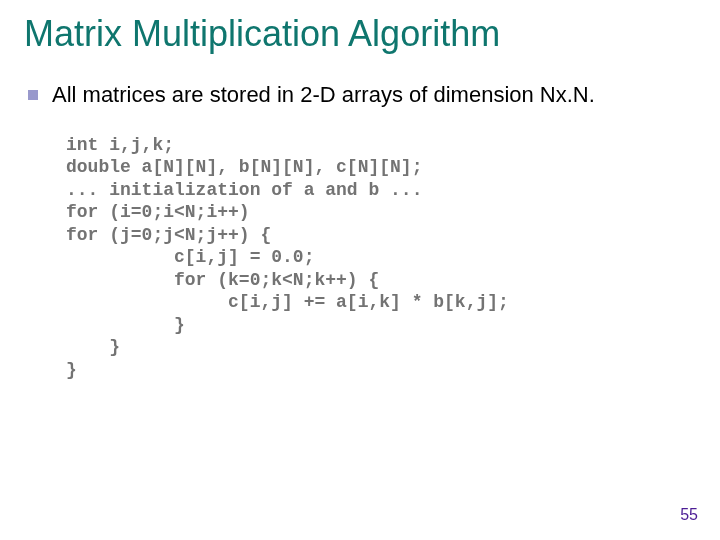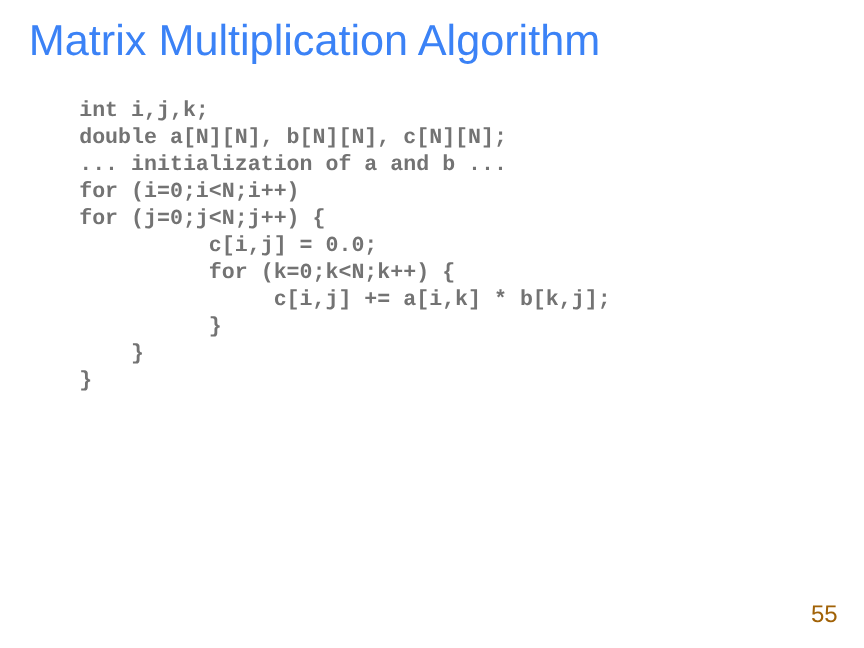--- a/index.html
+++ b/index.html
@@ -14,21 +14,21 @@
   }
   .slide {
     width: 720px;
     height: 540px;
     position: relative;
     box-sizing: border-box;
     padding: 14px 24px 0 24px;
   }
   .title {
     font-size: 36px;
-    color: #3b82f6;
+    color: #0f766e;
     line-height: 1.1;
     margin: 0 0 28px 0;
     font-weight: normal;
   }
   .bullet-row {
     display: flex;
     align-items: flex-start;
     margin-left: 4px;
     margin-bottom: 26px;
   }
@@ -51,31 +51,35 @@
     white-space: pre;
     margin-left: 42px;
     line-height: 1.25;
     font-weight: bold;
     color: #737373;
   }
   .page-number {
     position: absolute;
     right: 22px;
     bottom: 16px;
-    font-size: 20px;
-    color: #a16207;
+    font-size: 16px;
+    color: #4c1d95;
   }
 </style>
 </head>
 <body>
 
 <div class="slide">
 
   <h1 class="title">Matrix Multiplication Algorithm</h1>
 
+  <div class="bullet-row">
+    <div class="bullet-icon"></div>
+    <div class="bullet-text">All matrices are stored in 2-D arrays of dimension Nx.N.</div>
+  </div>
 
   <div class="code-block">int i,j,k;
 double a[N][N], b[N][N], c[N][N];
 ... initialization of a and b ...
 for (i=0;i&lt;N;i++)
 for (j=0;j&lt;N;j++) {
           c[i,j] = 0.0;
           for (k=0;k&lt;N;k++) {
                c[i,j] += a[i,k] * b[k,j];
           }

